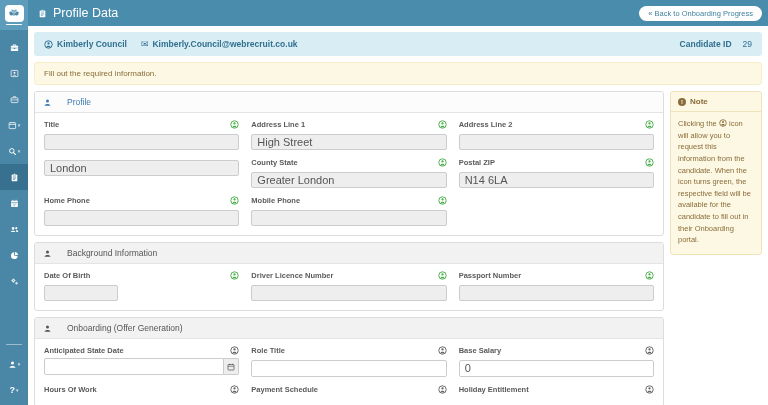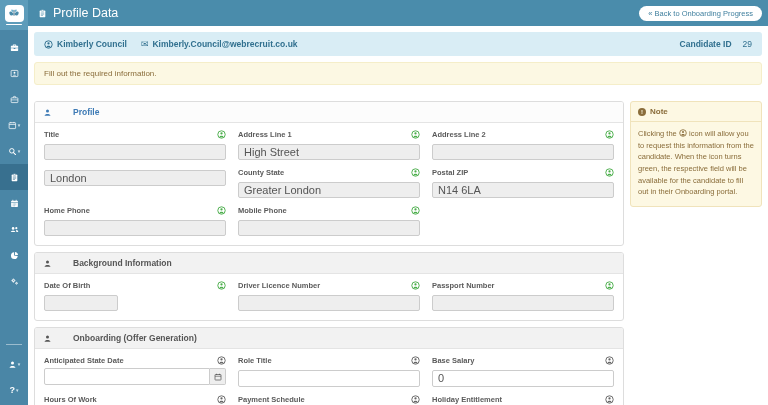--- a/index.html
+++ b/index.html
@@ -34,28 +34,28 @@
 
   
   .main { position:absolute; left:28px; top:26px; right:0; bottom:0; padding:6px; background:#fff; }
   .info-bar { background:#d9edf5; color:#31708f; border-radius:3px; height:24px; display:flex;
     align-items:center; gap:14px; font-size:8.5px; padding:0 10px; margin-bottom:6px; }
   .info-item { display:flex; align-items:center; gap:4px; font-weight:bold; }
   .env { font-size:9px; }
   .cand-id { margin-left:auto; font-weight:bold; }
   .cand-id .idval { font-weight:normal; margin-left:11px; }
   .alert-bar { background:#fcf8e3; border:1px solid #f5eec9; color:#8a6d3b; border-radius:3px;
-    font-size:8px; padding:6px 9px; margin-bottom:16px; }
+    font-size:8px; padding:6px 9px; margin-bottom:6px; }
 
   .content-row { display:flex; gap:6px; align-items:flex-start; }
   .left-col { flex:1; min-width:0; }
-  .note-col { width:132px; flex:none;border-radius:18px; }
+  .note-col { width:92px; flex:none;border-radius:18px; }
 
   .panel { border:1px solid #ddd; border-radius:3px; background:#fff; margin-bottom:6px; overflow:hidden; }
-  .phead { padding:5px 8px; font-size:8.5px; font-weight:bold; display:flex; align-items:center; gap:21px;
+  .phead { padding:5px 8px; font-size:8.5px; font-weight:normal; display:flex; align-items:center; gap:15px;
     border-bottom:1px solid #e4e4e4; }
   .phead.blue { background:#fcfcfc; color:#3d7ab5; }
   .phead.gray { background:#f2f2f2; color:#555; }
   .phead .uic svg { width:9px; height:9px; }
   .pbody { padding:7px 9px 9px; }
   .grid3 { display:grid; grid-template-columns:1fr 1fr 1fr; column-gap:12px; row-gap:8px; }
 
   .lrow { display:flex; align-items:flex-end; justify-content:space-between; margin-bottom:3px; }
   .flabel { font-size:7.5px; font-weight:bold; color:#5a5a5a; }
   .uic { display:inline-flex; align-items:center; line-height:0; }

